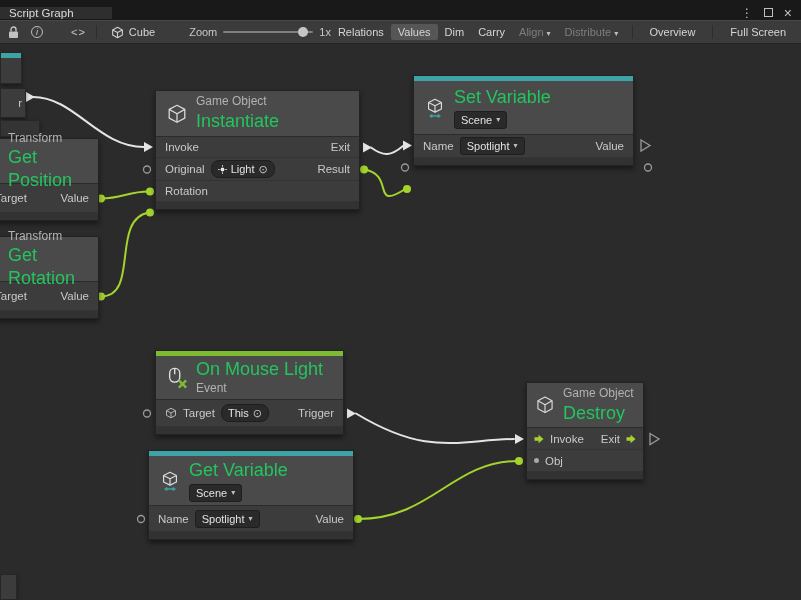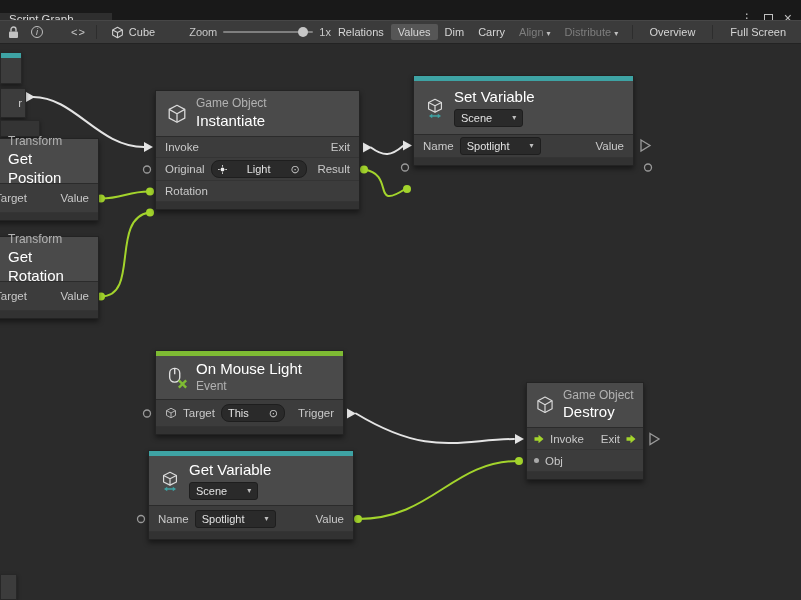--- a/index.html
+++ b/index.html
@@ -1,21 +1,21 @@
 <!DOCTYPE html>
 <html style="--wire-value: #A3D42C; --wire-control: #E4E4E4; --variable-accent: #3EA3A4; --event-accent: #7EBB33; --values-button-active-bg: #565656;"><head>
 <meta charset="utf-8">
 <style>
   *{margin:0;padding:0;box-sizing:border-box}
   html,body{background:#111}
   body{font-family:"Liberation Sans",sans-serif;-webkit-font-smoothing:antialiased}
   .stage{position:relative;width:801px;height:600px;overflow:hidden;background:#191919;font-family:"Liberation Sans",sans-serif}
 
   
-  .tabbar{position:absolute;left:0;top:0;width:100%;height:25px;background:#191919;z-index:6;display:flex;align-items:flex-end}
+  .tabbar{position:absolute;left:0;top:0;width:100%;height:25px;background:#191919;z-index:6;display:flex;align-items:center}
   .tab{width:112px;background:#2E2E2E;color:#DCDCDC;font-size:11.5px;display:flex;align-items:center;padding-left:9px}
   .winbtns{margin-left:auto;display:flex;align-items:center;gap:11px;padding-right:9px;color:#C0C0C0}
   .kebab{font-size:12px;line-height:1}
   .maxbox{width:9px;height:9px;border:1px solid #C0C0C0;display:inline-block}
   .closex{font-size:14px;line-height:1}
 
   
   .toolbar{position:absolute;left:0;top:20px;width:100%;height:24px;background:#3B3B3B;border-top:1px solid #474747;border-bottom:1px solid #232323;z-index:6;display:flex;align-items:center;font-size:11px;color:#C8C8C8;padding:0 8px;white-space:nowrap}
   .tb-sep{width:1px;height:14px;background:#2D2D2D;margin:0 10px;flex:none}
   .tb-btn{padding:2px 7px;border-radius:2px;color:#D6D6D6}
@@ -38,25 +38,25 @@
   .port-open{fill:#2B2B2B;stroke:#9A9A9A;stroke-width:1.3}
 
   
   .node{position:absolute;z-index:2;background:#3C3C3C;border:1px solid #232323;box-shadow:0 3px 5px rgba(0,0,0,.45);color:#C9C9C9;font-size:11.5px}
   .accent{height:5px}
   .accent.var{background:var(--variable-accent,#3EA3A4)}
   .accent.event{background:var(--event-accent,#7EBB33)}
   .n-head{background:#4A4A4A;display:flex;align-items:center;gap:8px;padding:5px 10px;border-bottom:1px solid #2B2B2B}
   .h-text{display:flex;flex-direction:column;justify-content:center}
   .h-cat{font-size:12px;color:#B2B2B2;line-height:1.3}
-  .h-title{font-size:15px;color:#ffffff;line-height:1.25}
+  .h-title{font-size:18px;color:#22c55e;line-height:1.25}
   .n-row{display:flex;align-items:center;gap:6px;padding:0 9px;border-bottom:1px solid #343434}
   .p-right{margin-left:auto}
   .n-foot{height:7px;background:#323232}
-  .pill{display:inline-flex;align-items:center;gap:20px;background:#2A2A2A;border:1px solid #1E1E1E;border-radius:3px;padding:1px 6px;font-size:11px;color:#E2E2E2;line-height:14px}
+  .pill{display:inline-flex;align-items:center;gap:4px;background:#2A2A2A;border:1px solid #1E1E1E;border-radius:3px;padding:1px 6px;font-size:11px;color:#E2E2E2;line-height:14px}
   .pill.obj{border-radius:8px}
   .caret{font-size:8px;color:#BEBEBE}
   .picker{font-size:11px;color:#C6C6C6;line-height:1}
   .objdot{width:5px;height:5px;border-radius:50%;background:#A9A9A9;display:inline-block;flex:none}
   .icon{display:inline-flex;flex:none}
   .frag{position:absolute;z-index:2;background:#3C3C3C;border:1px solid #272727;box-shadow:0 2px 4px rgba(0,0,0,.4)}
 </style>
 </head>
 <body>
 

